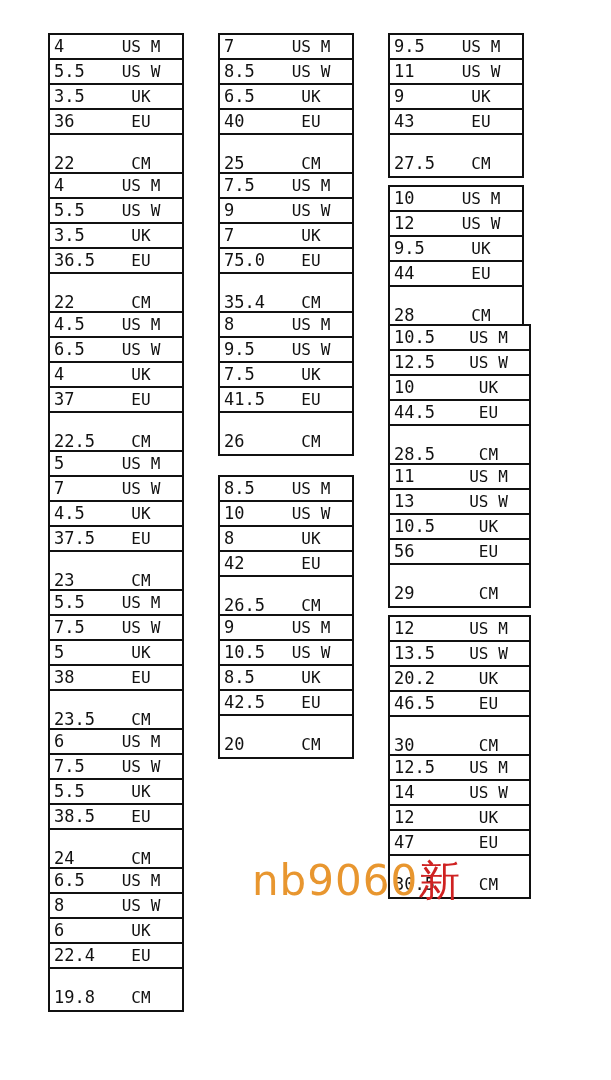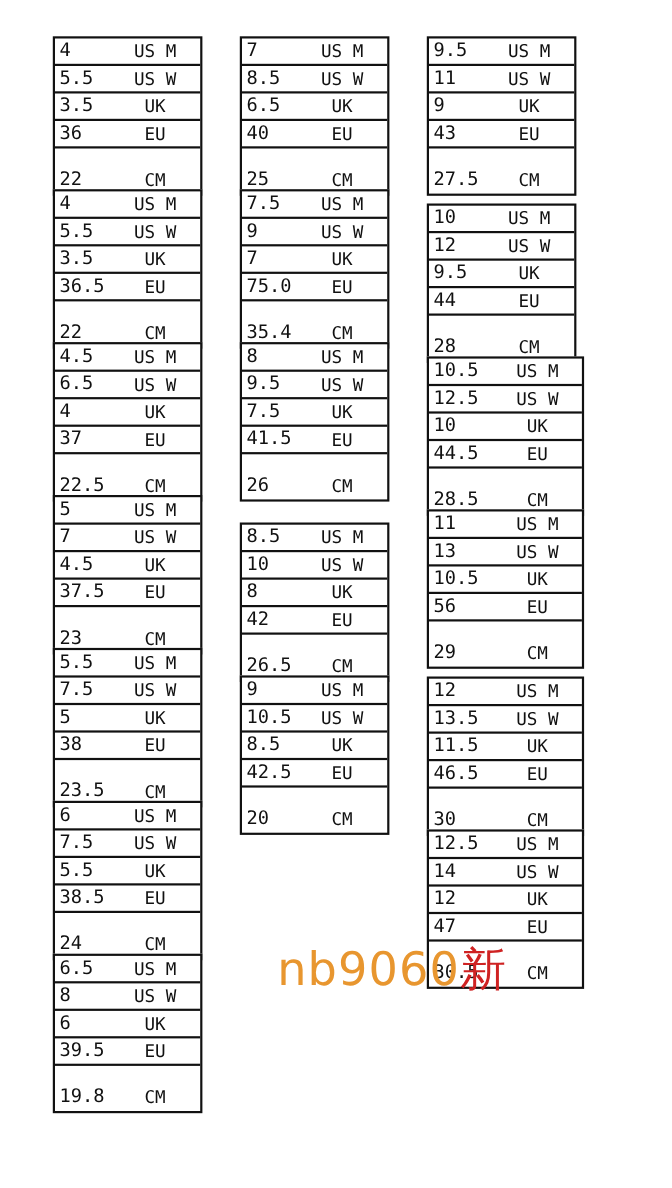--- a/index.html
+++ b/index.html
@@ -228,21 +228,21 @@
         </div>
         <div class="size-row">
           <span class="val">8</span>
           <span class="unit">US W</span>
         </div>
         <div class="size-row">
           <span class="val">6</span>
           <span class="unit">UK</span>
         </div>
         <div class="size-row">
-          <span class="val">39.5</span>
+          <span class="val">22.4</span>
           <span class="unit">EU</span>
         </div>
         <div class="size-row">
           <span class="val">19.8</span>
           <span class="unit">CM</span>
         </div>
       </div>
     </div>
   <div class="column" id="col-1">
       <div class="size-box" style="left: 0px; top: 33px; width: 136px;">
@@ -448,21 +448,21 @@
       <div class="size-box wide" style="left: 0px; top: 615px; width: 143px;">
         <div class="size-row">
           <span class="val">12</span>
           <span class="unit">US M</span>
         </div>
         <div class="size-row">
           <span class="val">13.5</span>
           <span class="unit">US W</span>
         </div>
         <div class="size-row">
-          <span class="val">11.5</span>
+          <span class="val">20.2</span>
           <span class="unit">UK</span>
         </div>
         <div class="size-row">
           <span class="val">46.5</span>
           <span class="unit">EU</span>
         </div>
         <div class="size-row">
           <span class="val">30</span>
           <span class="unit">CM</span>
         </div>

